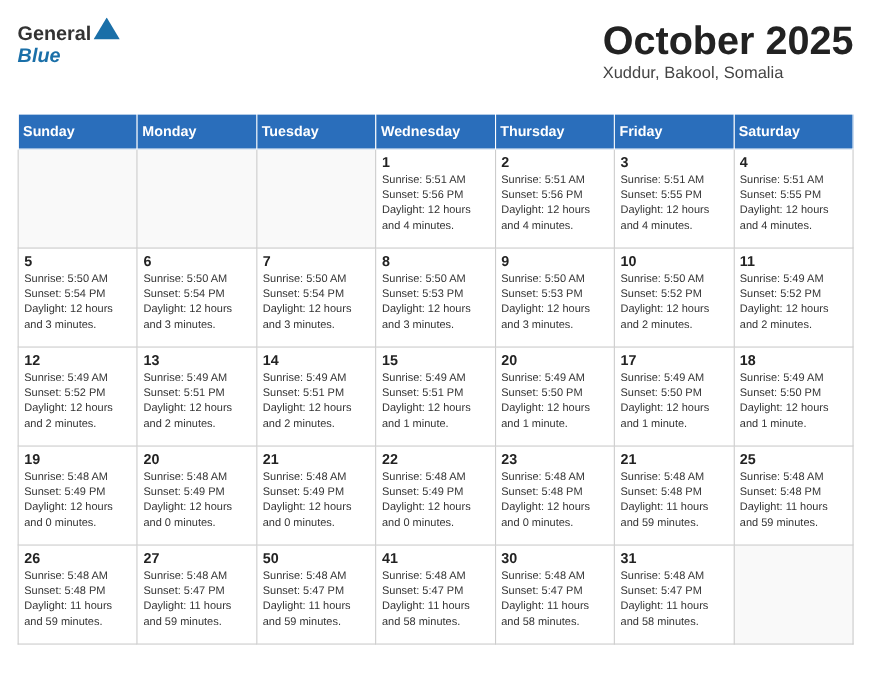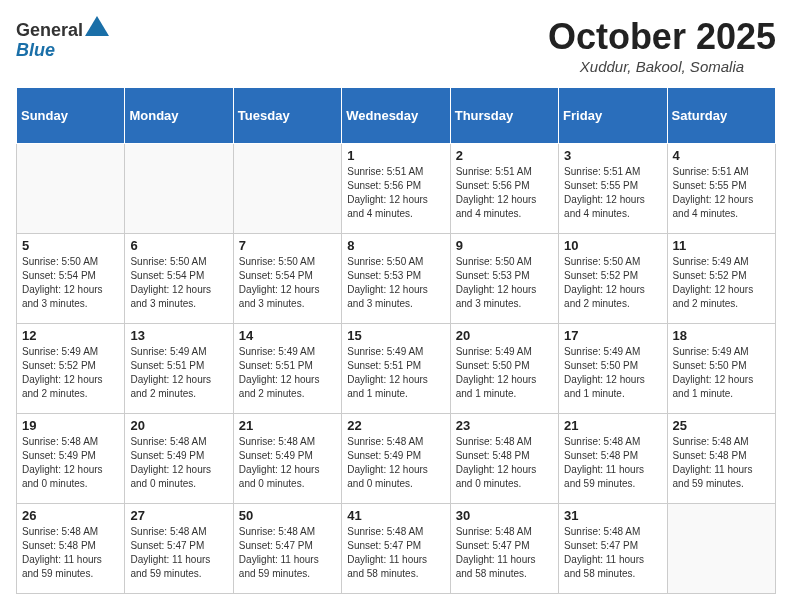--- a/index.html
+++ b/index.html
@@ -7,62 +7,61 @@
       font-family: Arial, sans-serif;
       background: #fff;
       width: 792px;
       min-height: 612px;
       padding: 16px;
     }
     .header {
       display: flex;
       justify-content: space-between;
       align-items: flex-start;
-      margin-bottom: 12px;
+      margin-bottom: 28px;
     }
     .logo {
       display: flex;
       align-items: center;
     }
     .logo-text {
       font-size: 18px;
       font-weight: bold;
       line-height: 1.1;
     }
     .logo-general { color: #333; }
     .logo-blue { color: #1a6fa8; font-style: italic; }
     .logo-icon {
       width: 24px;
       height: 20px;
       margin-left: 2px;
     }
     .title-block {
-      text-align: center;
+      text-align: left;
     }
     .month-title {
       font-size: 36px;
       font-weight: bold;
       color: #222;
     }
     .location {
       font-size: 15px;
       color: #444;
-      font-style: italic;
     }
     table {
       width: 100%;
       border-collapse: collapse;
       table-layout: fixed;
     }
     th {
       background-color: #2a6ebb;
       color: #fff;
       font-size: 13px;
       font-weight: bold;
-      padding: 20px 4px;
+      padding: 8px 4px;
       text-align: left;
       border: 1px solid #fff;
     }
     td {
       border: 1px solid #ccc;
       vertical-align: top;
       padding: 4px 5px;
       font-size: 10.5px;
       color: #333;
       height: 90px;

